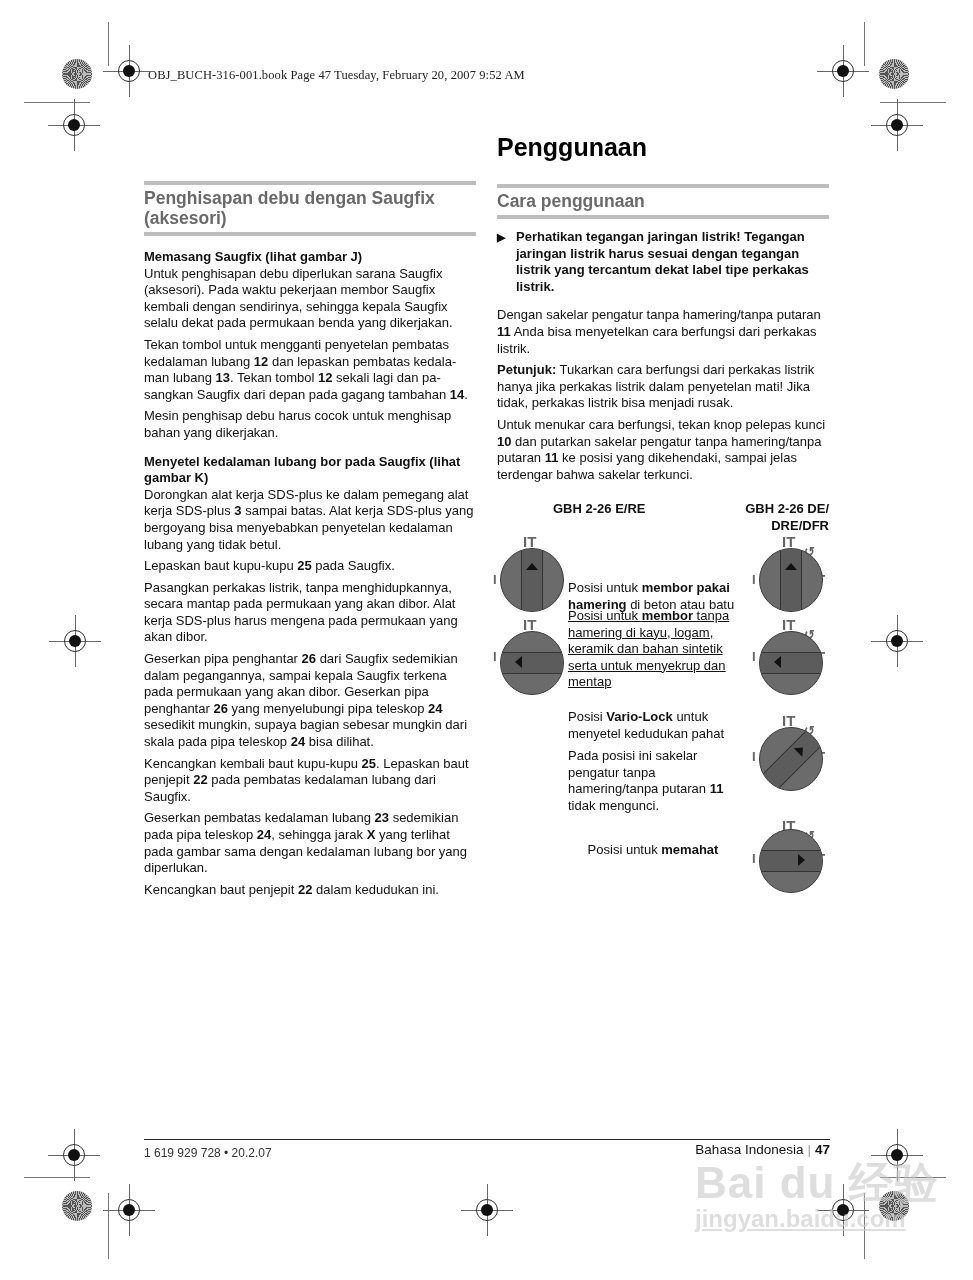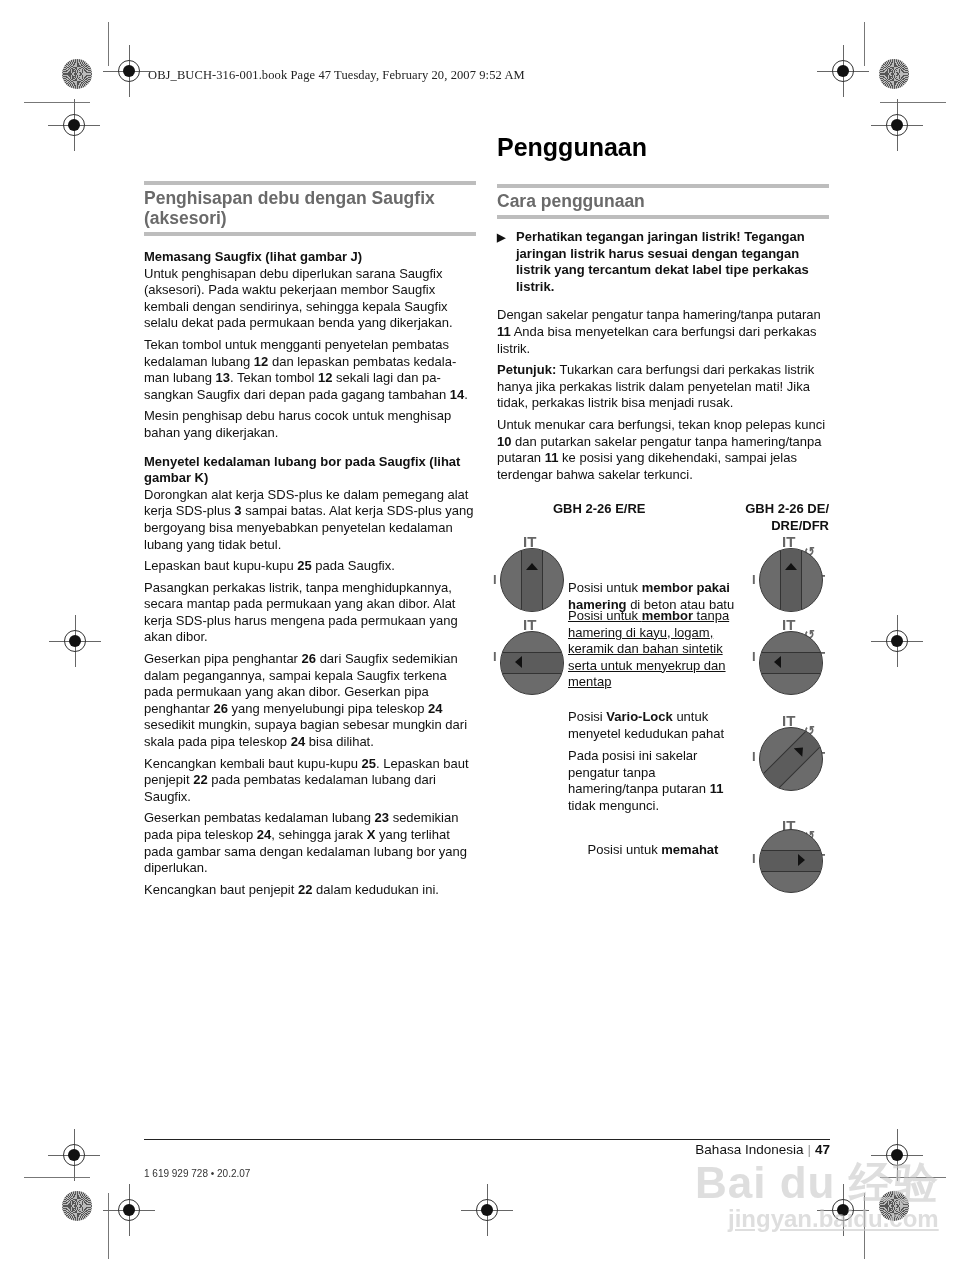--- a/index.html
+++ b/index.html
@@ -31,25 +31,25 @@
   
   .models { position:absolute; left:497px; top:501px; width:332px; font-weight:bold; font-size:13px; line-height:16.6px; }
   .models .l { position:absolute; left:12px; top:0;margin-left:44px; }
   .models .r { position:absolute; right:0; top:0; text-align:right; }
   .dial { position:absolute; width:62px; height:62px; border-radius:50%; background:#6b6b6b; border:1px solid #3a3a3a; overflow:hidden; }
   .dial .band { position:absolute; background:#5c5c5c; border:1px solid #333; }
   .dial .arrow { position:absolute; width:0; height:0; }
   .ico { position:absolute; font-size:15px; font-weight:bold; color:#666; line-height:15px; }
   .caption { position:absolute; font-size:13px; line-height:16.6px; }
   .footer-line { position:absolute; left:144px; top:1139px; width:686px; height:1px; background:#222; }
-  .footer-left { position:absolute; left:144px; top:1146px; font-size:10px; color:#333;margin-top:22px; }
+  .footer-left { position:absolute; left:144px; top:1146px; font-size:12px; color:#333; }
   .footer-right { position:absolute; right:143px; top:1142px; font-size:13.5px; color:#111; }
   .footer-right .sep { color:#999; margin:0 4px; }
   .footer-right .num { font-weight:bold; }
-  .wm { position:absolute; left:695px; top:1160px; color:rgba(200,200,200,0.6); font-weight:bold;text-align:right; }
+  .wm { position:absolute; left:695px; top:1160px; color:rgba(200,200,200,0.6); font-weight:bold; }
   .wm .big { font-size:44px; line-height:46px; letter-spacing:1px; }
   .wm .small { font-size:24px; line-height:26px;text-decoration:underline; }
 </style>
 </head>
 <body>
 
 <div class="abs slug">OBJ_BUCH-316-001.book  Page 47  Tuesday, February 20, 2007  9:52 AM</div>
 
 <div class="trim" style="left:108px;top:22px;width:1px;height:44px;"></div>
 <div class="trim" style="left:24px;top:102px;width:66px;height:1px;"></div>

